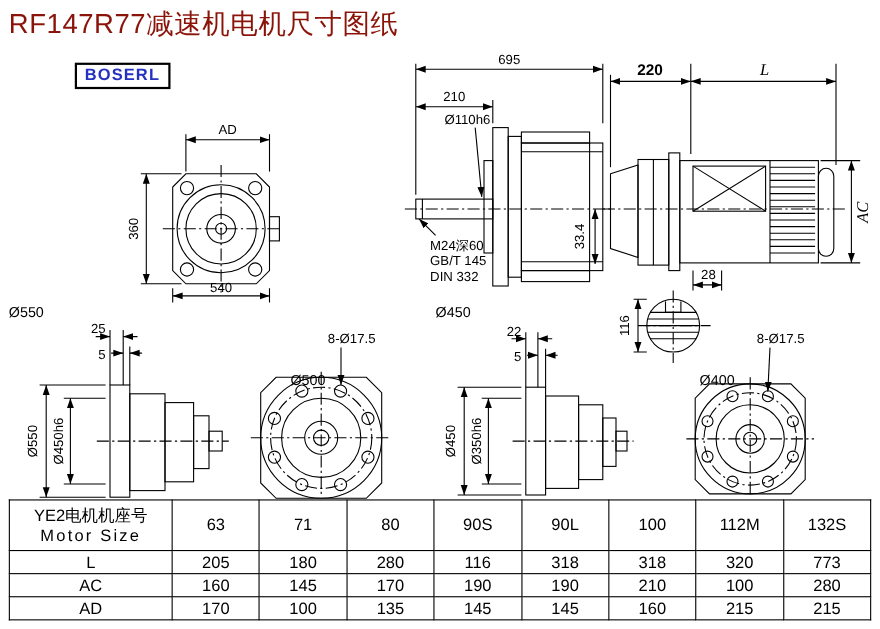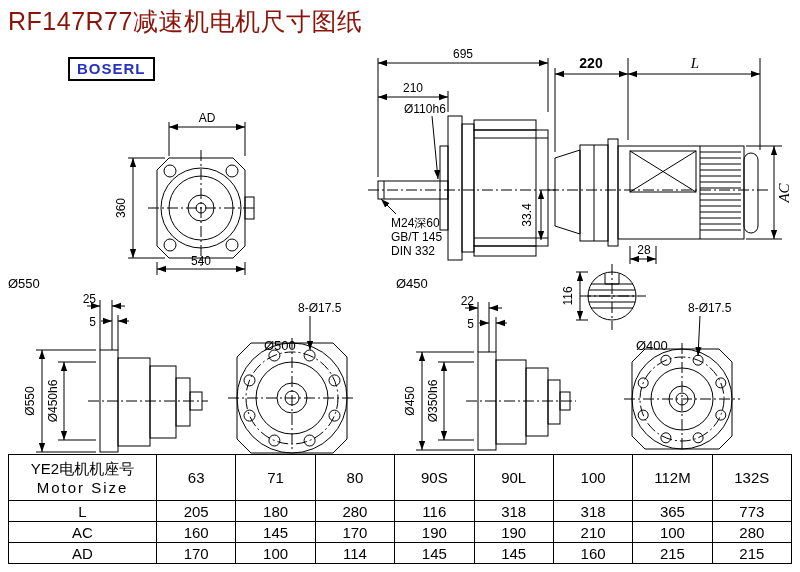--- a/index.html
+++ b/index.html
@@ -251,39 +251,39 @@
     <th>132S</th>
   </tr>
   <tr>
     <td class="c0">L</td>
     <td>205</td>
     <td>180</td>
     <td>280</td>
     <td>116</td>
     <td>318</td>
     <td>318</td>
-    <td>365</td>
+    <td>320</td>
     <td>773</td>
   </tr>
   <tr>
     <td class="c0">AC</td>
     <td>160</td>
     <td>145</td>
     <td>170</td>
     <td>190</td>
     <td>190</td>
     <td>210</td>
     <td>100</td>
     <td>280</td>
   </tr>
   <tr>
     <td class="c0">AD</td>
     <td>170</td>
     <td>100</td>
-    <td>114</td>
+    <td>135</td>
     <td>145</td>
     <td>145</td>
     <td>160</td>
     <td>215</td>
     <td>215</td>
   </tr>
 </tbody>
   </table>
 
 </body></html>

